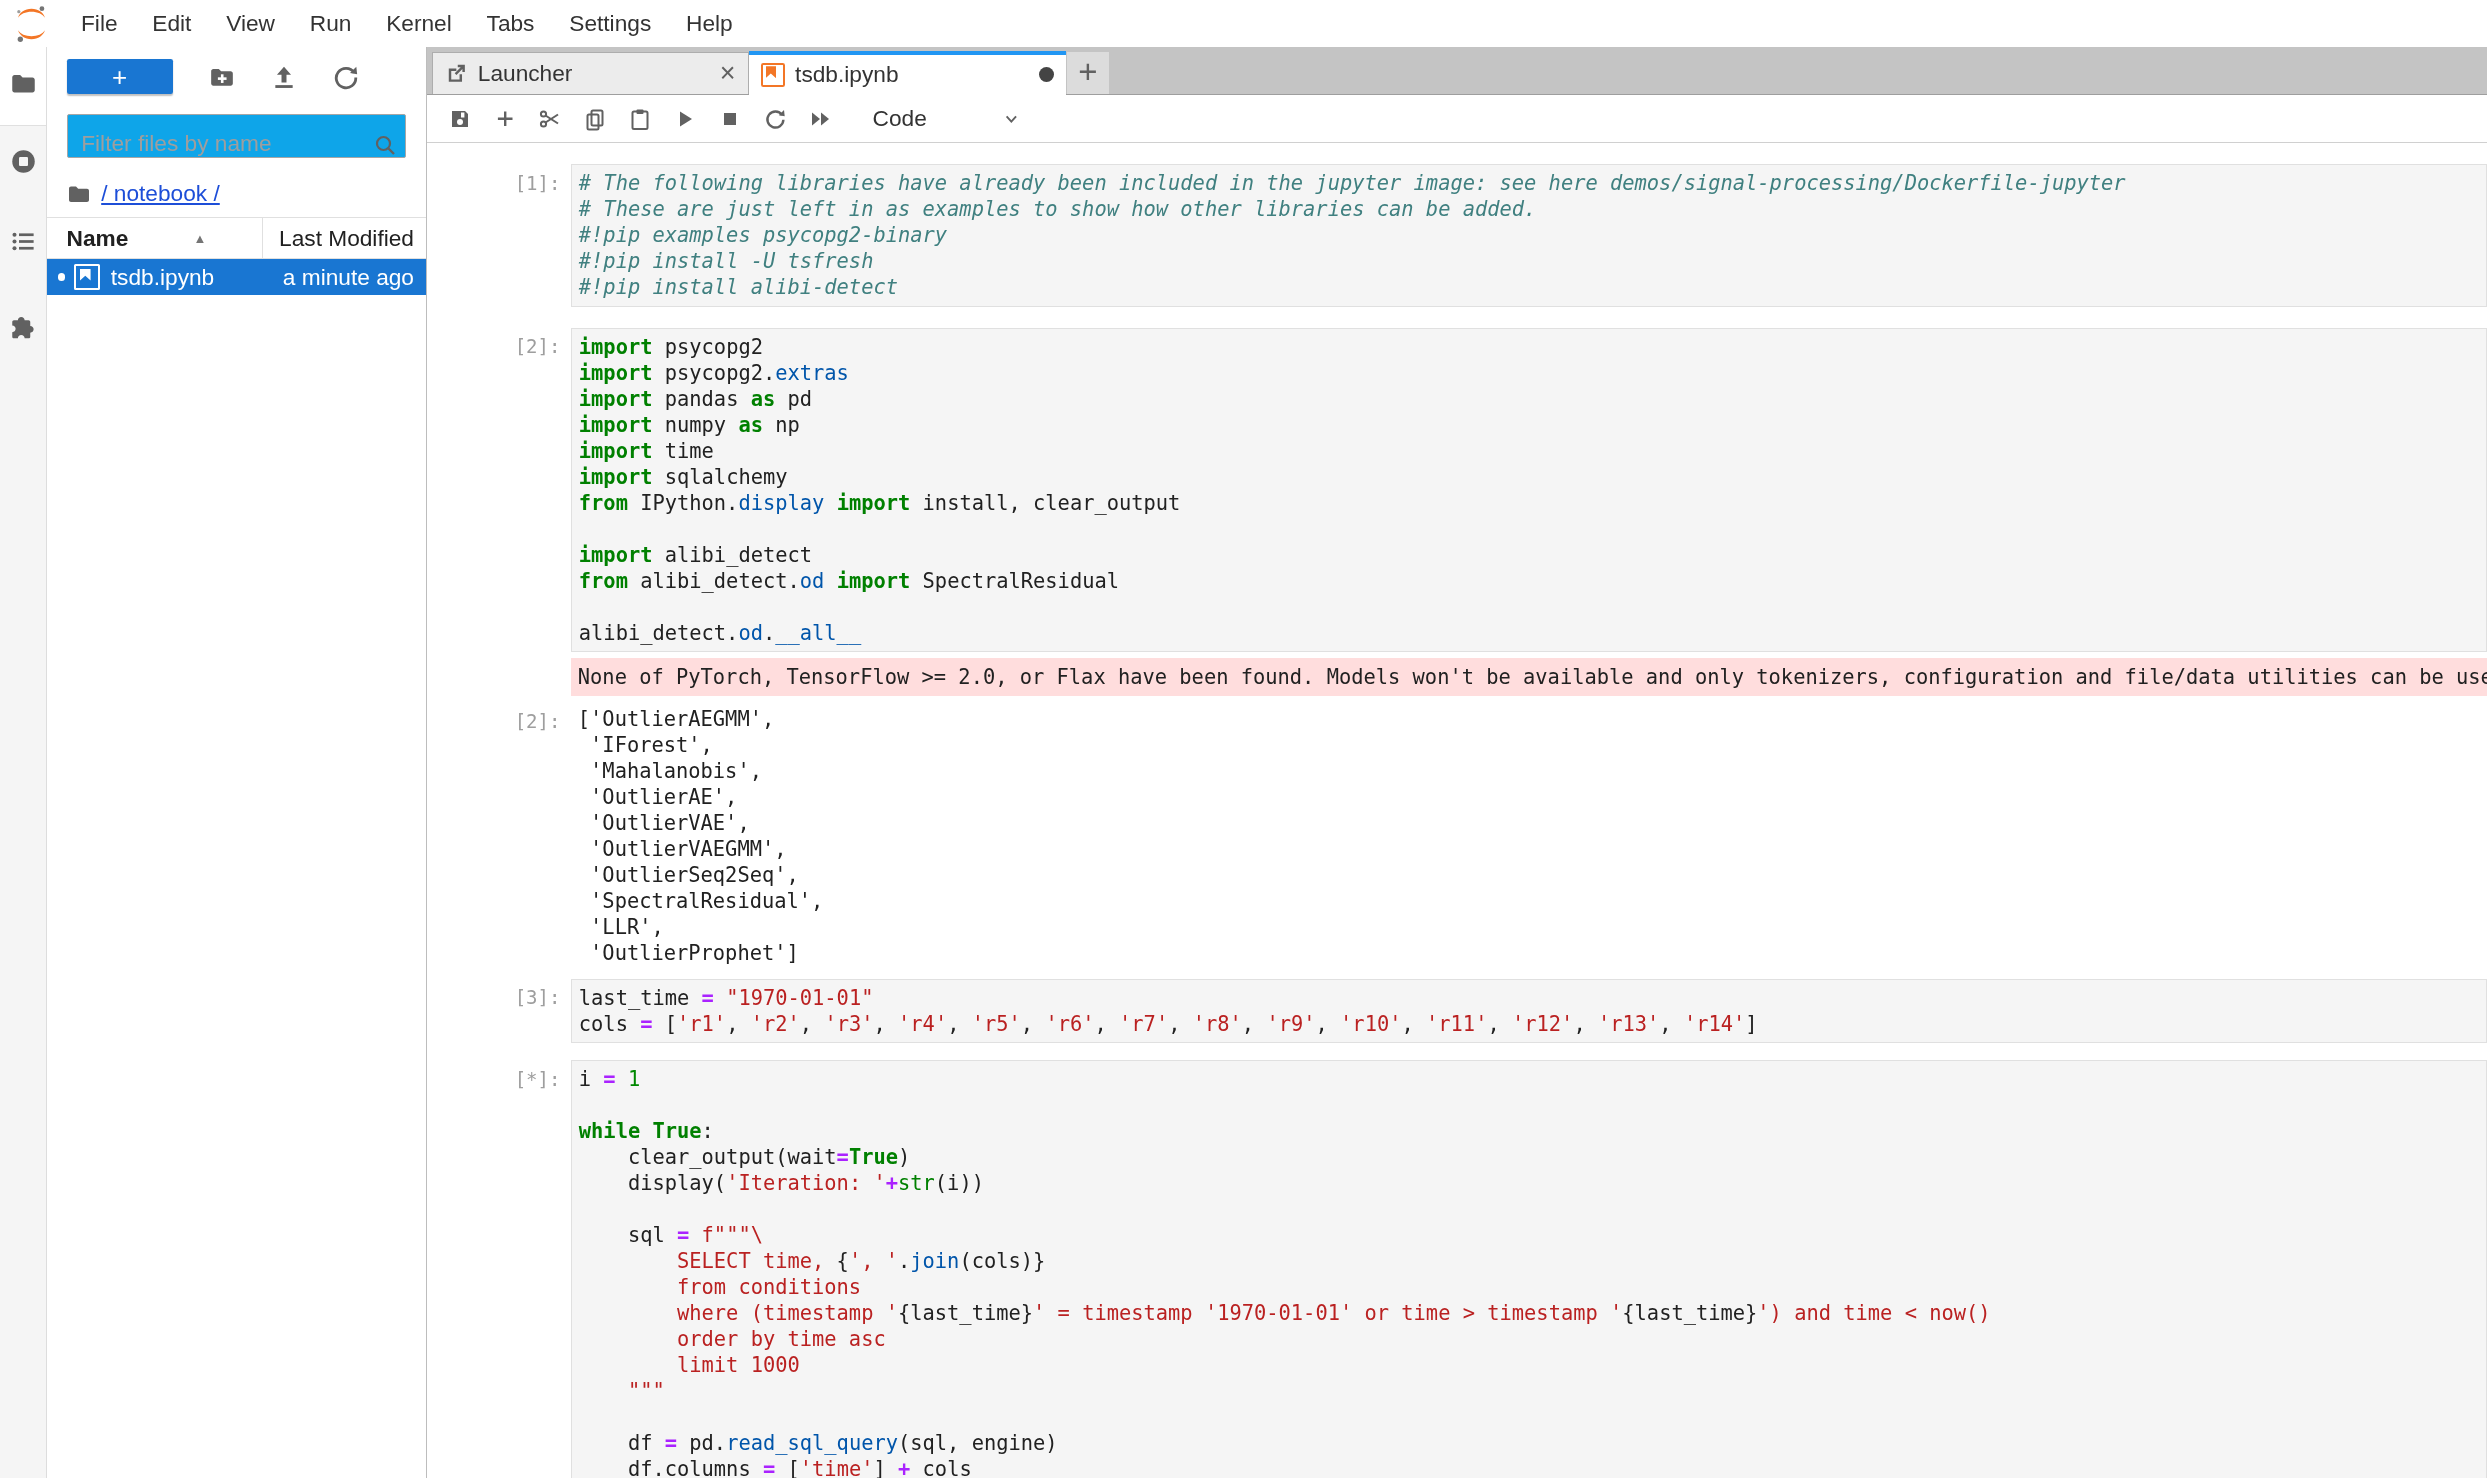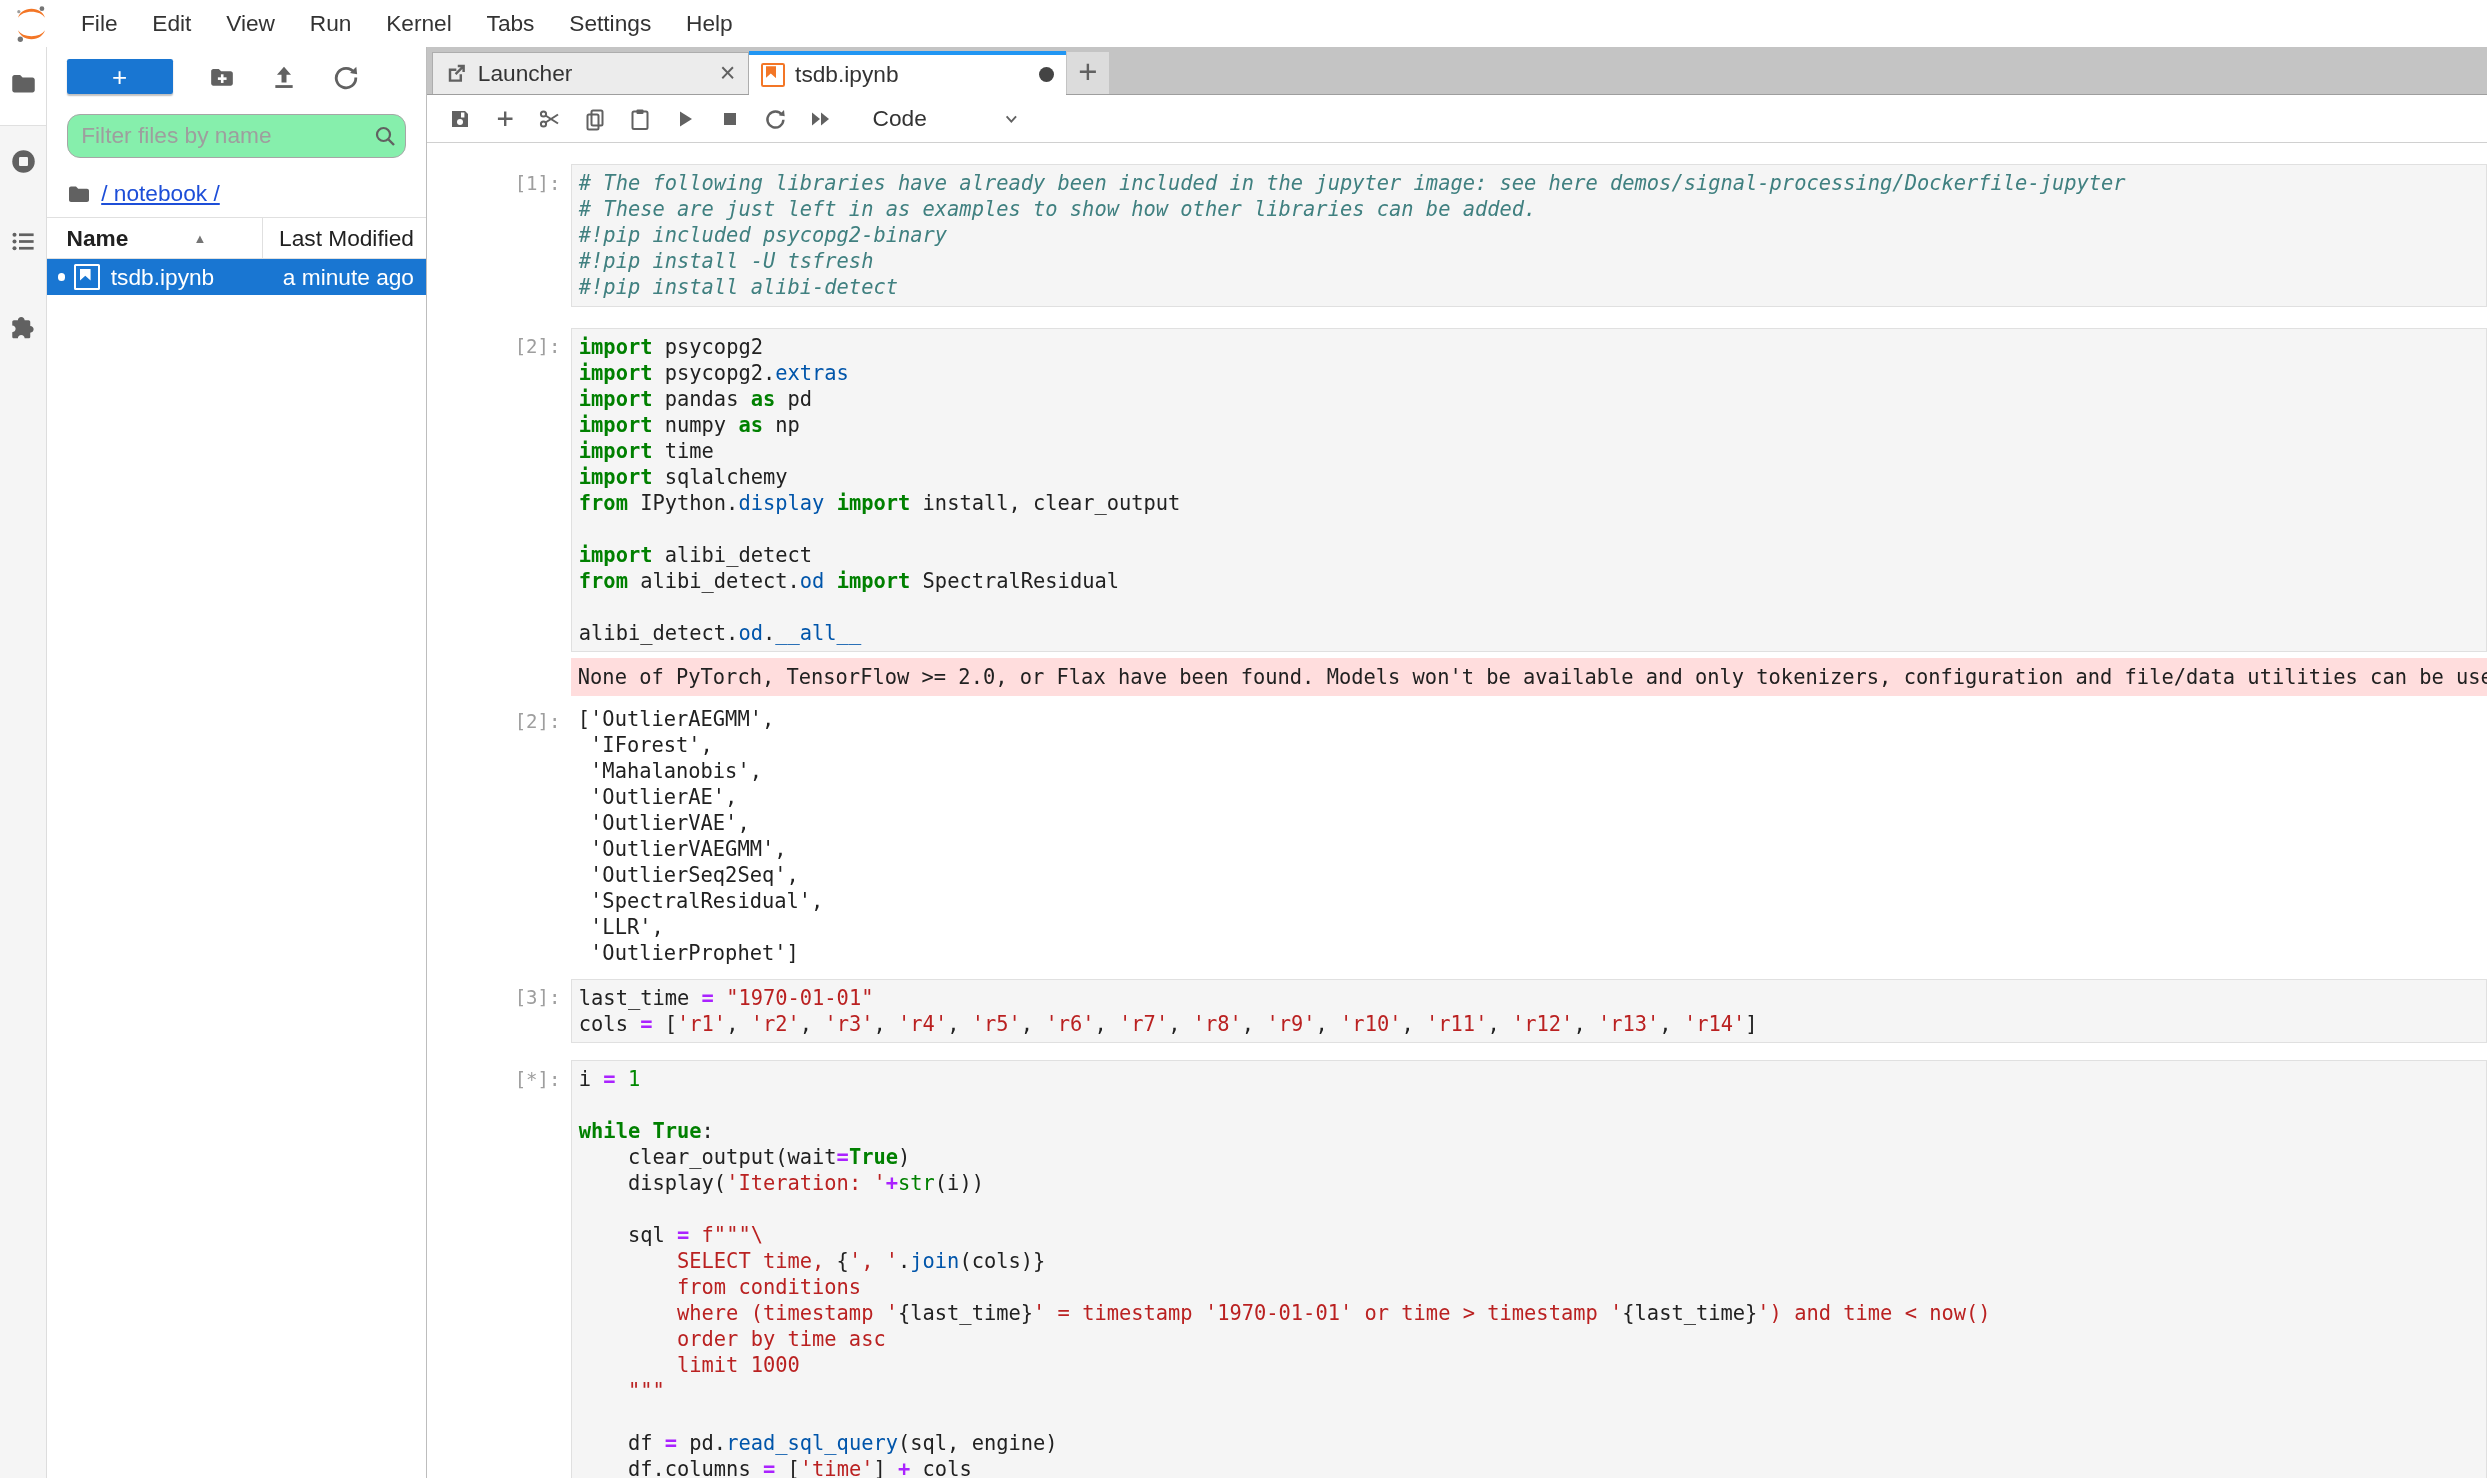--- a/index.html
+++ b/index.html
@@ -21,22 +21,22 @@
   .strip-icon { position:absolute; left:9.8px; width:27px; height:27px; }
   .strip-icon svg { width:27px; height:27px; }
 
   
   .filebrowser { width:380px; flex:none; background:#fff; border-right:0.8px solid #bdbdbd; display:flex; flex-direction:column; }
   .fb-toolbar { display:flex; align-items:center; padding:12px 12px 6px 19.6px; }
   .new-launcher-btn { width:106px; height:35px; background:#1976d2; border:none; border-radius:2.3px;
         color:#fff; font-size:26px; line-height:30px; box-shadow:0 1.5px 1.5px rgba(0,0,0,.25); }
   .fb-tool { width:26px; height:26px; margin-left:36px; }
   .fb-tool svg { width:26px; height:26px; }
-  .fb-filter { margin:13.6px 19.6px 0 19.6px; height:44px; border:0.8px solid #a6a6a6; border-radius:13px;
-        display:flex; align-items:center; background:#86efac; }
+  .fb-filter { margin:13.6px 19.6px 0 19.6px; height:44px; border:0.8px solid #a6a6a6; border-radius:2px;
+        display:flex; align-items:flex-end; background:#0ea5e9; }
   .fb-filter input { flex:1; border:none; outline:none; font-size:22.7px; padding-left:13.6px;
         font-family:"Liberation Sans",sans-serif; color:#424242; background:transparent;}
   .fb-filter input::placeholder { color:#9e9e9e; }
   .search-icon { width:24px; height:24px; margin-right:10.6px; flex:none; }
   .fb-breadcrumb { display:flex; align-items:center; margin:22.7px 0 0 19.6px; gap:10.6px; }
   .fb-breadcrumb svg { width:24px; height:24px; }
   .breadcrumb-text { font-size:22.7px; color:#1d4ed8;text-decoration:underline; }
   .fb-header { margin-top:10px; height:42px; border-top:0.8px solid #e0e0e0; border-bottom:0.8px solid #e0e0e0;
         display:flex; align-items:center; font-size:22.7px; color:#212121; }
   .col-name { width:215px; display:flex; align-items:center; padding-left:19.6px; height:100%; }
@@ -293,21 +293,21 @@
           <polyline class="stroke-gray" stroke-width="2" points="7,10 12,15.5 17,10"></polyline>
         </svg>
       </div>
 
       <div class="nb-area">
           <div class="cellrow">
             <div class="prompt">[1]:</div>
             <div class="input">
               <div class="cm-line"><span class="c"># The following libraries have already been included in the jupyter image: see here demos/signal-processing/Dockerfile-jupyter</span></div>
               <div class="cm-line"><span class="c"># These are just left in as examples to show how other libraries can be added.</span></div>
-              <div class="cm-line"><span class="c">#!pip included psycopg2-binary</span></div>
+              <div class="cm-line"><span class="c">#!pip examples psycopg2-binary</span></div>
               <div class="cm-line"><span class="c">#!pip install -U tsfresh</span></div>
               <div class="cm-line"><span class="c">#!pip install alibi-detect</span></div>
             </div>
           </div>
           <div class="cellrow">
             <div class="prompt">[2]:</div>
             <div class="input">
               <div class="cm-line"><span class="k">import</span><span class="t"> psycopg2</span></div>
               <div class="cm-line"><span class="k">import</span><span class="t"> psycopg2.</span><span class="p">extras</span></div>
               <div class="cm-line"><span class="k">import</span><span class="t"> pandas </span><span class="k">as</span><span class="t"> pd</span></div>

